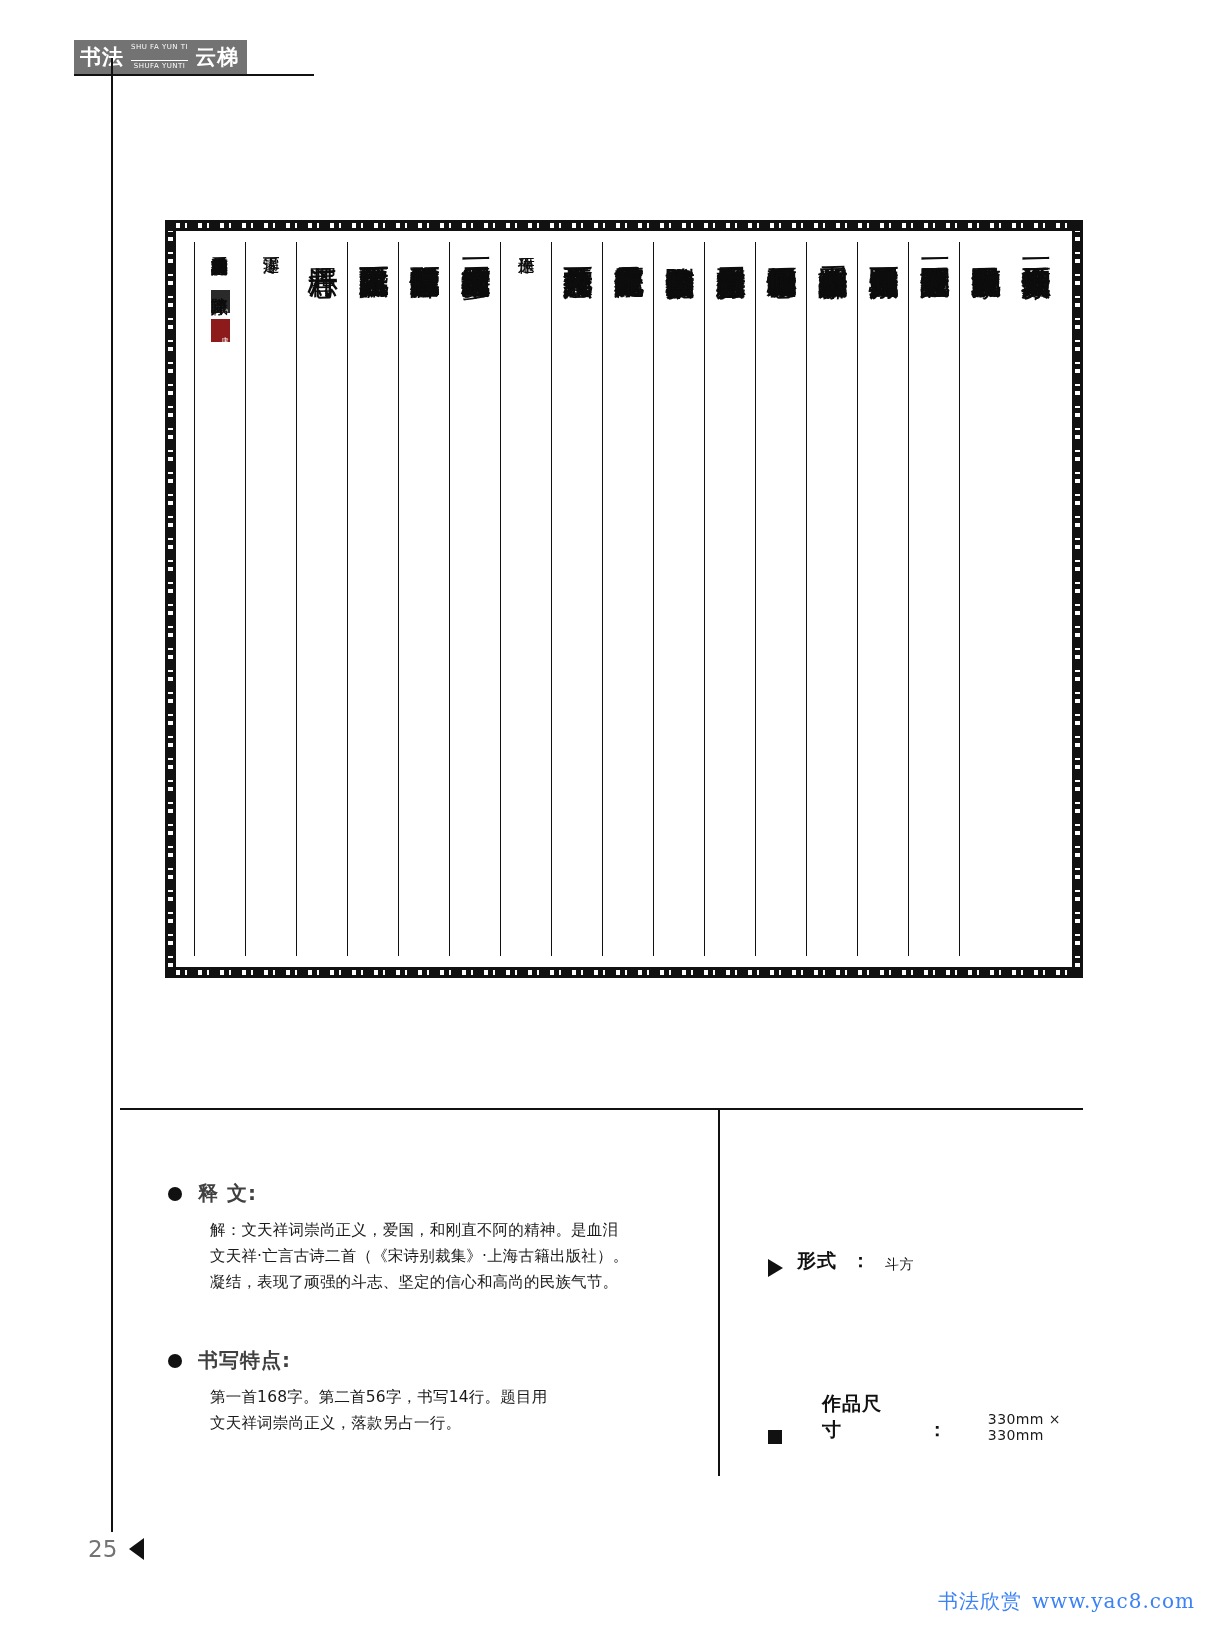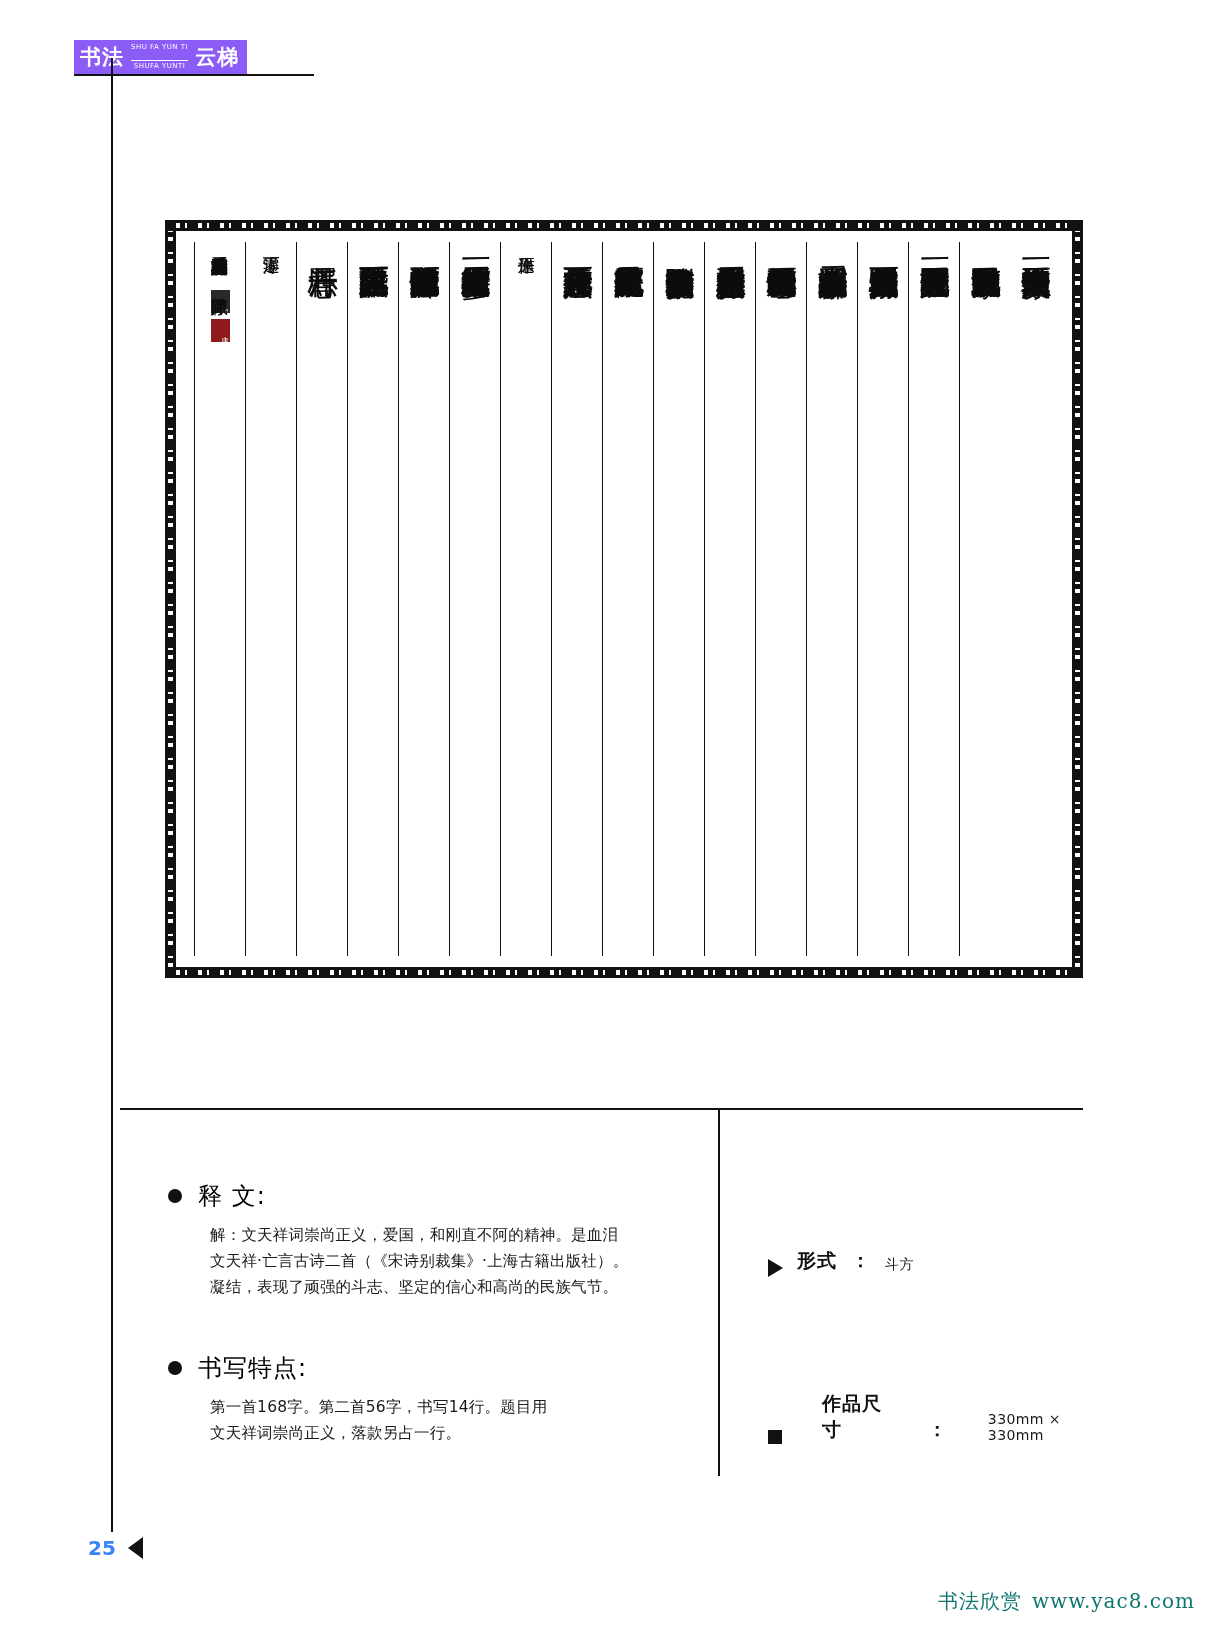--- a/index.html
+++ b/index.html
@@ -15,21 +15,21 @@
     color: #1a1a1a;
     overflow: hidden;
   }
 
   
   #header-logo {
     position: absolute;
     left: 74px;
     top: 40px;
     height: 34px;
-    background: #8b5cf6;
+    background: #737373;
     display: flex;
     align-items: center;
     padding: 0 8px 0 6px;
     box-sizing: border-box;
   }
   .logo-cn {
     color: #ffffff;
     font-family: "DejaVu Sans", sans-serif;
     font-size: 21px;
     font-weight: bold;
@@ -229,24 +229,24 @@
   }
   .bullet-dot {
     width: 14px;
     height: 14px;
     border-radius: 50%;
     background: #111111;
     flex: 0 0 auto;
   }
   .note-heading-text {
     font-family: "DejaVu Sans", sans-serif;
-    font-size: 24px;
-    font-weight: normal;
+    font-size: 20px;
+    font-weight: bold;
     letter-spacing: 1px;
-    color: #000000;
+    color: #404040;
   }
   .note-body {
     margin: 0 0 0 42px;
     font-family: "DejaVu Sans", sans-serif;
     font-size: 15.5px;
     line-height: 26px;
     color: #1a1a1a;
     letter-spacing: 0.2px;
   }
   .note-block + .note-block { margin-top: 52px; }
@@ -298,35 +298,35 @@
   #footer-pageno {
     position: absolute;
     left: 88px;
     top: 1536px;
     display: flex;
     align-items: center;
     gap: 12px;
   }
   #footer-pageno .num {
     font-family: "DejaVu Sans", sans-serif;
-    font-size: 20px;
-    font-weight: bold;
-    color: #3b82f6;
+    font-size: 23px;
+    font-weight: normal;
+    color: #737373;
   }
   .footer-tri {
     width: 0; height: 0;
     border-right: 15px solid #111111;
     border-top: 11px solid transparent;
     border-bottom: 11px solid transparent;
   }
   #watermark {
     position: absolute;
     right: 18px;
     top: 1588px;
-    color: #0f766e;
+    color: #3b82f6;
     font-family: "DejaVu Serif", serif;
     font-size: 20px;
     letter-spacing: 1px;
     white-space: nowrap;
   }
   #watermark .wm-cn { font-family: "DejaVu Sans", sans-serif; margin-right: 10px; }
 </style>
 </head>
 <body>
 

